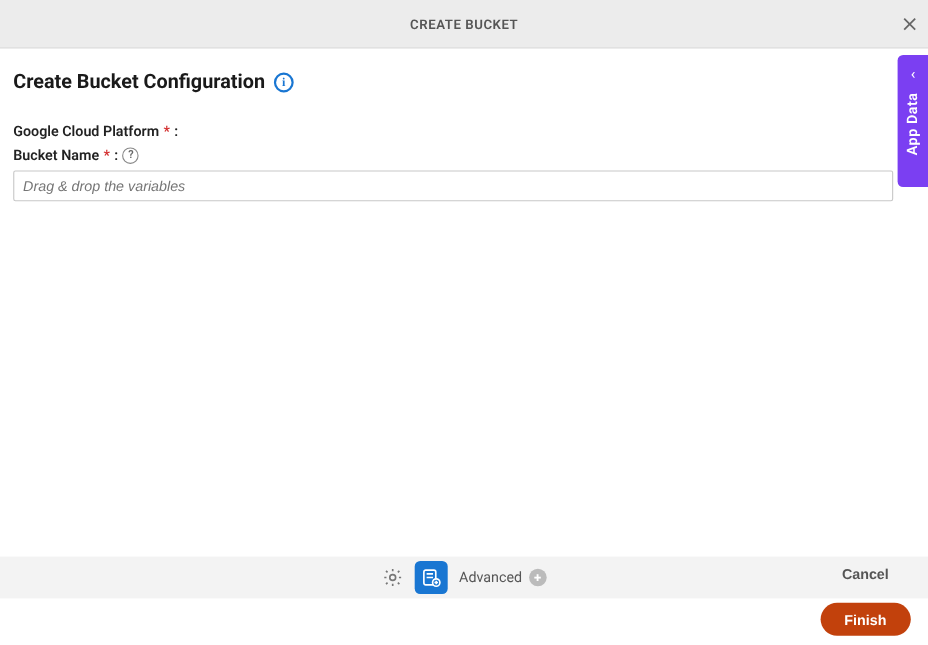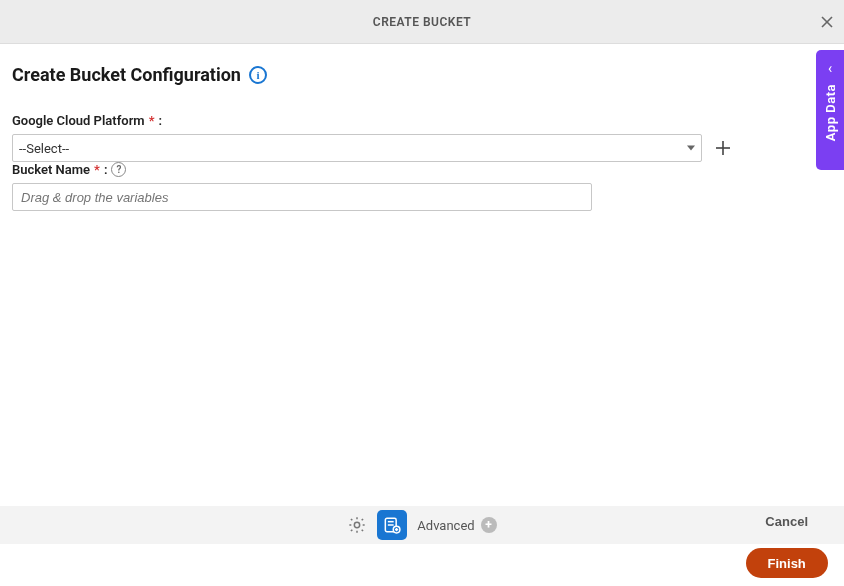--- a/index.html
+++ b/index.html
@@ -110,21 +110,21 @@
     }
     .add-btn {
       width: 22px; height: 22px;
       display: flex; align-items: center; justify-content: center;
       color: #444;
       font-size: 22px;
       cursor: pointer;
       line-height: 1;
     }
     .text-input {
-      width: 580px;
+      width: 800px;
       height: 28px;
       border: 1px solid #c7c7c7;
       border-radius: 2px;
       padding: 0 8px;
       font-size: 13px;
       font-style: italic;
       color: #777;
       background: #fff;
     }
     .bottom-toolbar {
@@ -242,32 +242,20 @@
   <div class="page-title-row">
     <span class="page-title">Create Bucket Configuration</span>
     <span class="info-icon">i</span>
   </div>
 
   <div class="field-block">
     <div class="field-label">
       <span>Google Cloud Platform</span>
         <span class="req">*</span>
         <span>:</span>
-    </div>
-    <div class="select-row">
-      <div class="select-box">
-        <span>--Select--</span>
-        <span class="caret"></span>
-      </div>
-      <span class="add-btn">
-        <svg width="18" height="18" viewBox="0 0 18 18">
-            <line x1="9" y1="2" x2="9" y2="16" stroke="currentColor" stroke-width="1.6"></line>
-            <line x1="2" y1="9" x2="16" y2="9" stroke="currentColor" stroke-width="1.6"></line>
-          </svg>
-      </span>
     </div>
   </div>
 
   <div class="field-block">
     <div class="field-label">
       <span>Bucket Name</span>
         <span class="req">*</span>
         <span>:</span>
       <span class="help-icon">?</span>
     </div>

